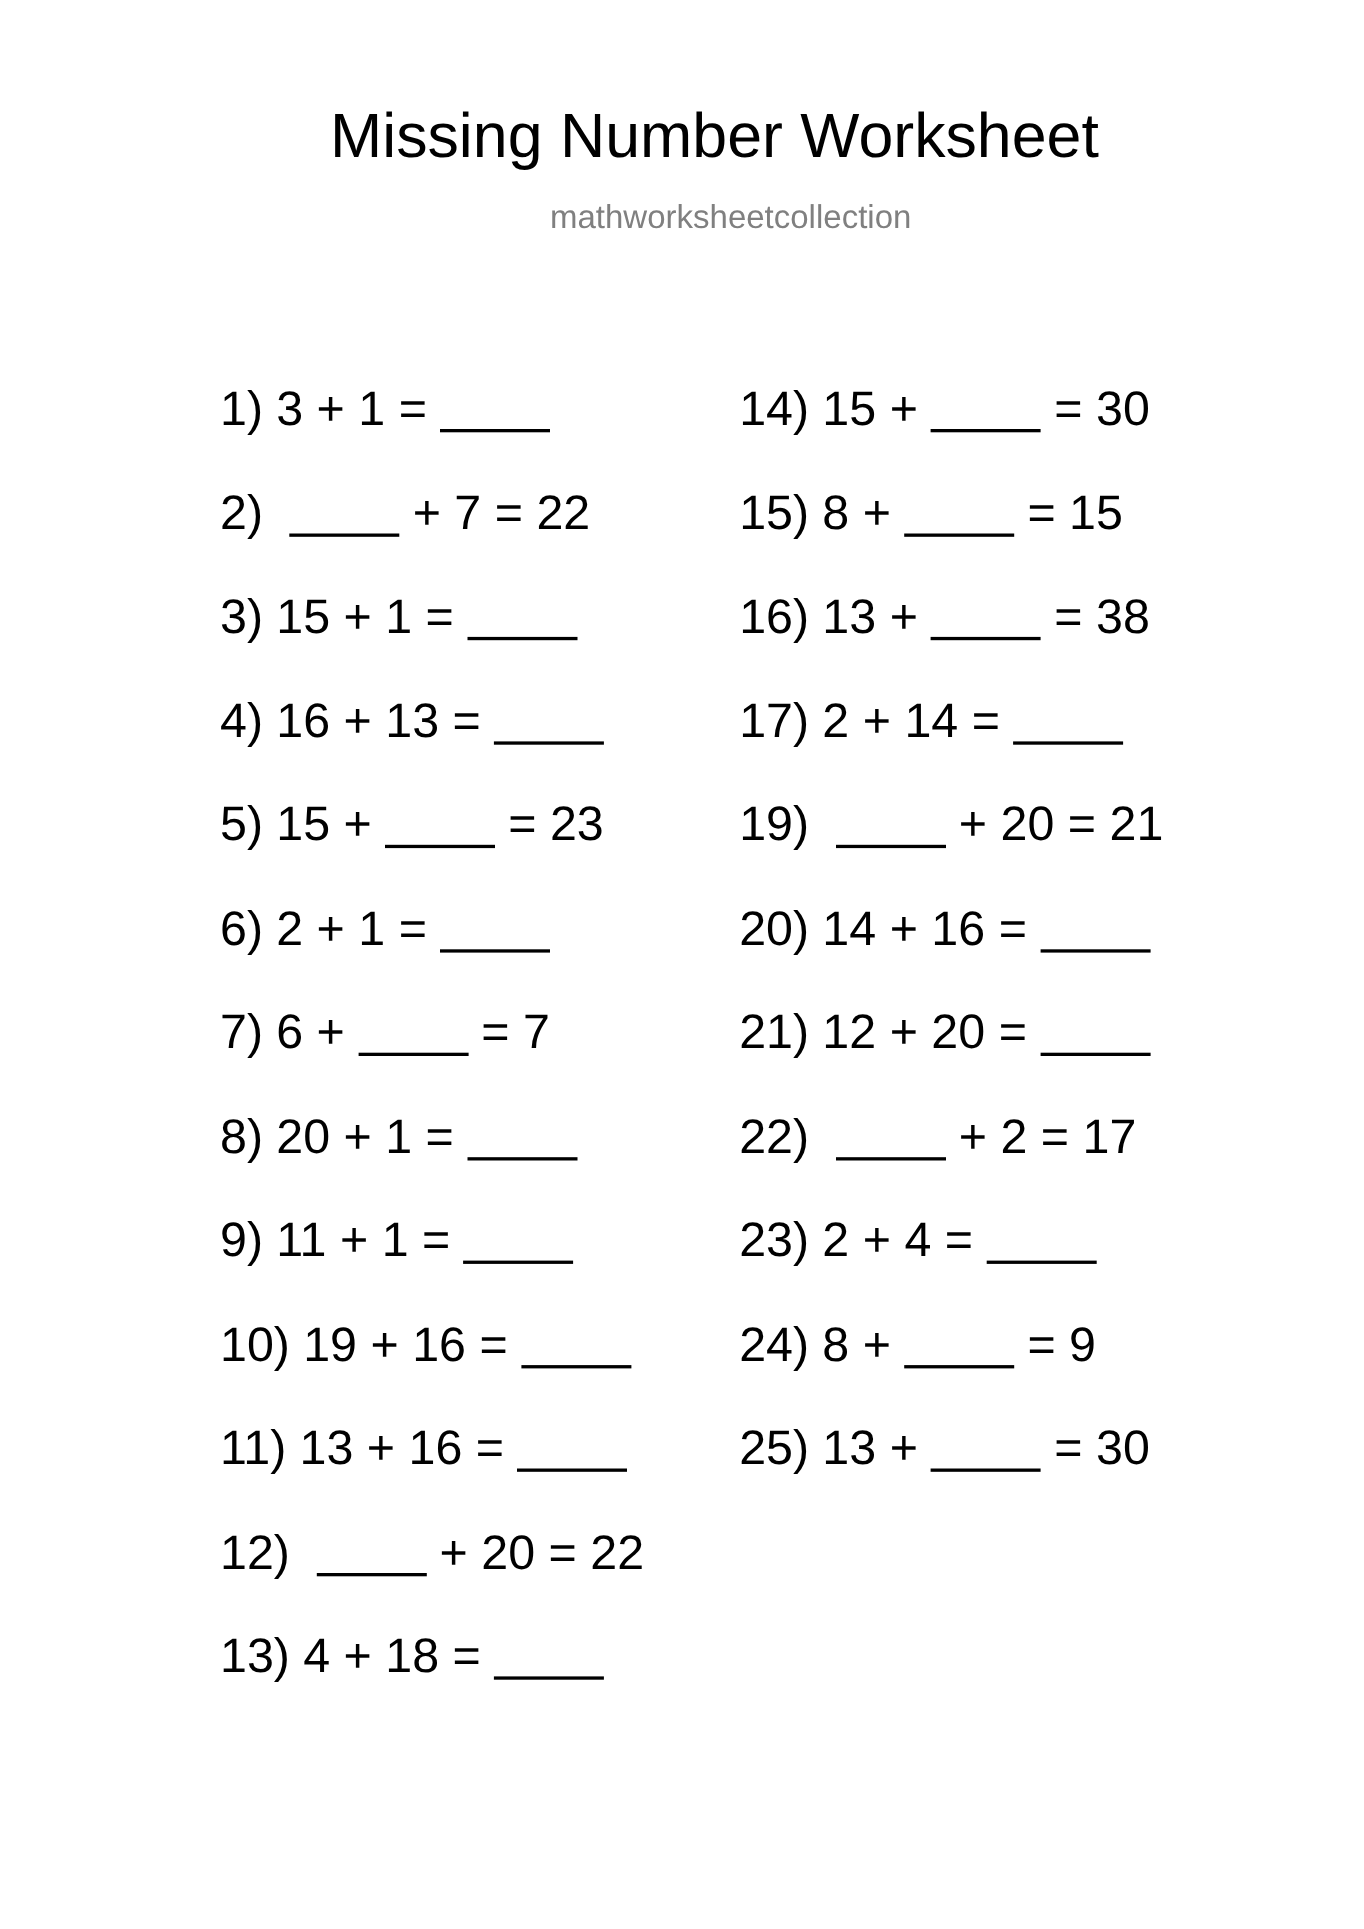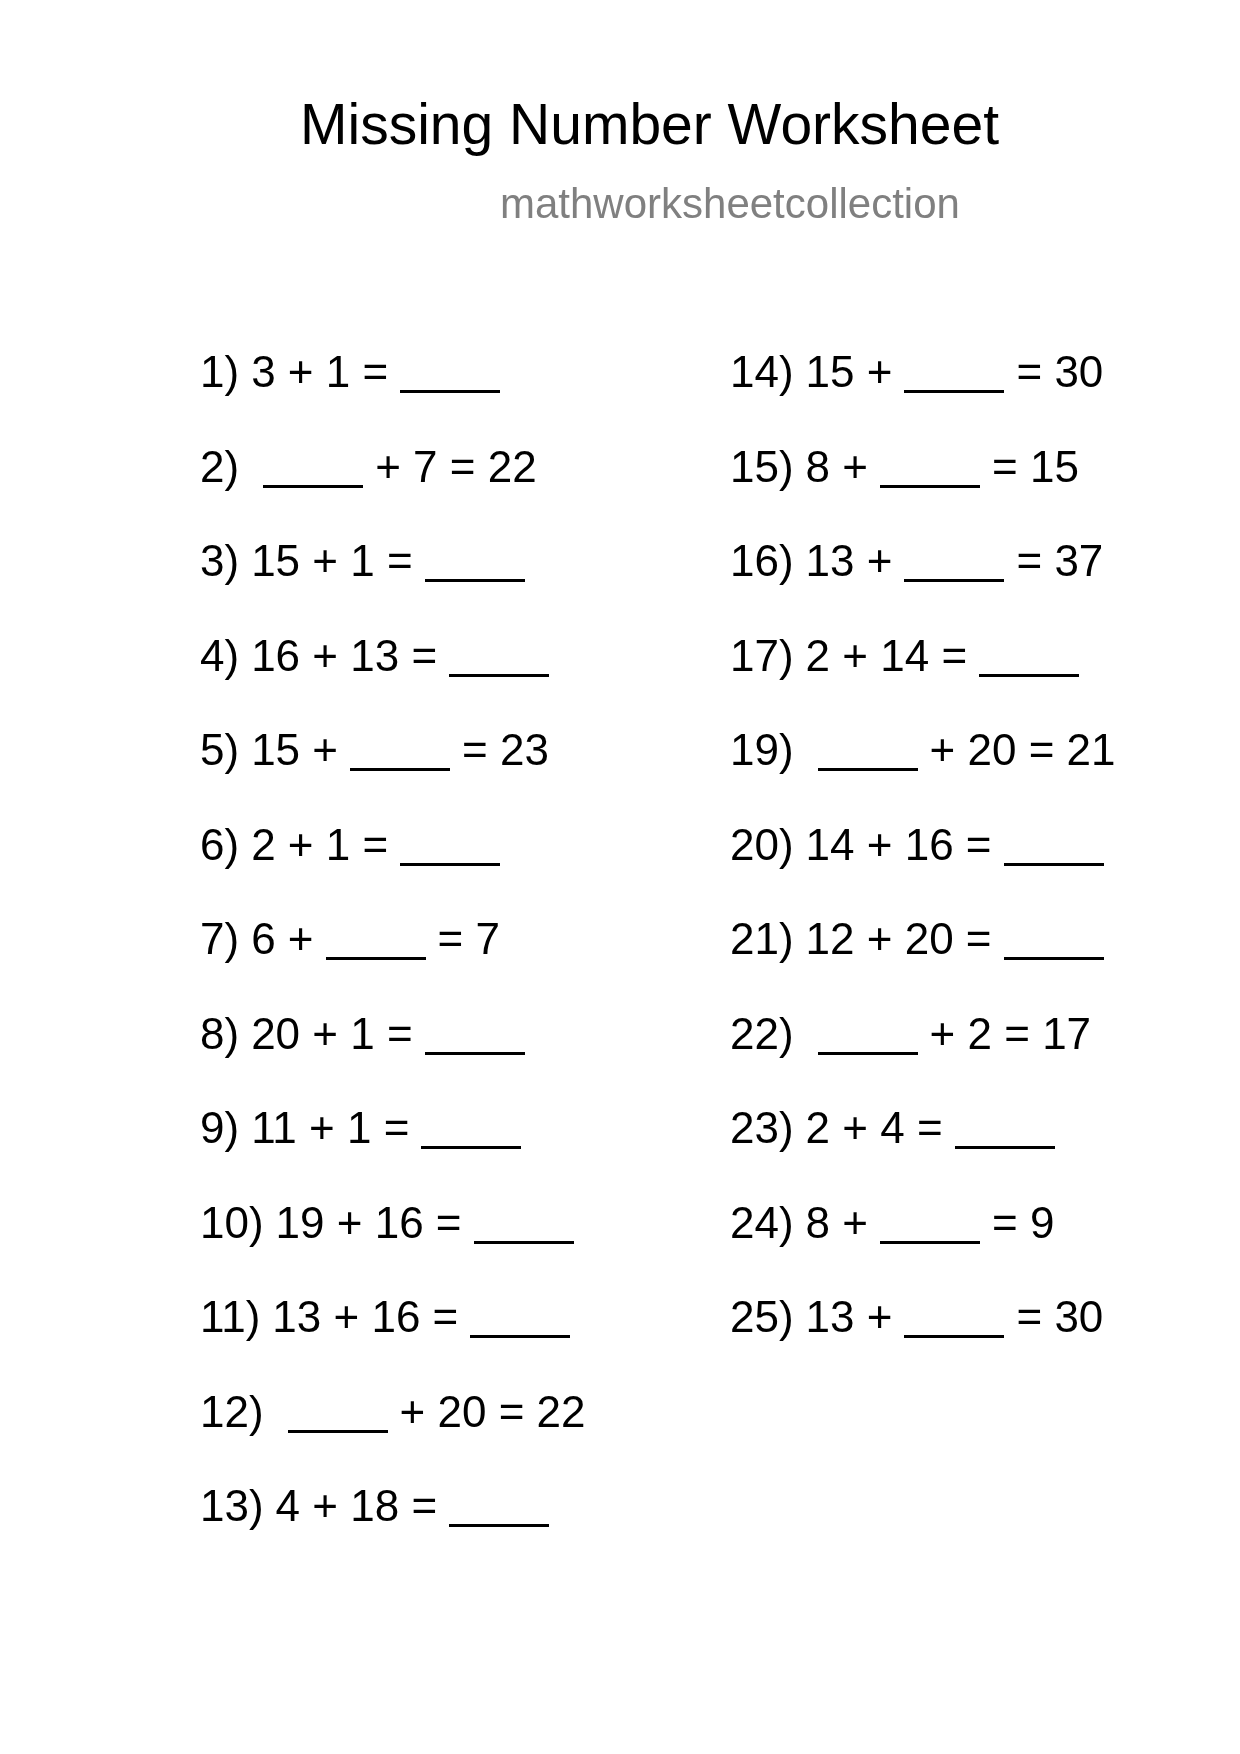--- a/index.html
+++ b/index.html
@@ -28,31 +28,31 @@
       top: 96px;
       font-size: 57px;
       line-height: 1;
       white-space: nowrap;
       color: #000000;
     }
     .subtitle {
       position: absolute;
       left: 500px;
       top: 183px;
-      font-size: 42px;
+      font-size: 30px;
       line-height: 1;
       white-space: nowrap;
       color: #808080;
     }
     .column {
       position: absolute;
       top: 350px;
     }
     .column.left { left: 200px; }
-    .column.right { left: 730px; }
+    .column.right { left: 672px; }
     .problem {
       height: 94.5px;
       font-size: 44px;
       line-height: 1;
       white-space: nowrap;
       display: flex;
       align-items: flex-start;
     }
     .problem .num { margin-right: 12px; }
     .problem .part { white-space: pre; text-align: right; }
@@ -151,21 +151,21 @@
       <div class="problem">
         <span class="num">15)</span>
         <span class="part">8 +</span>
         <span class="blank"></span>
         <span class="part">= 15</span>
       </div>
       <div class="problem">
         <span class="num">16)</span>
         <span class="part">13 +</span>
         <span class="blank"></span>
-        <span class="part">= 37</span>
+        <span class="part">= 38</span>
       </div>
       <div class="problem">
         <span class="num">17)</span>
         <span class="part">2 + 14 =</span>
         <span class="blank"></span>
       </div>
       <div class="problem">
         <span class="num">19)</span>
         <span class="blank"></span>
         <span class="part">+ 20 = 21</span>

